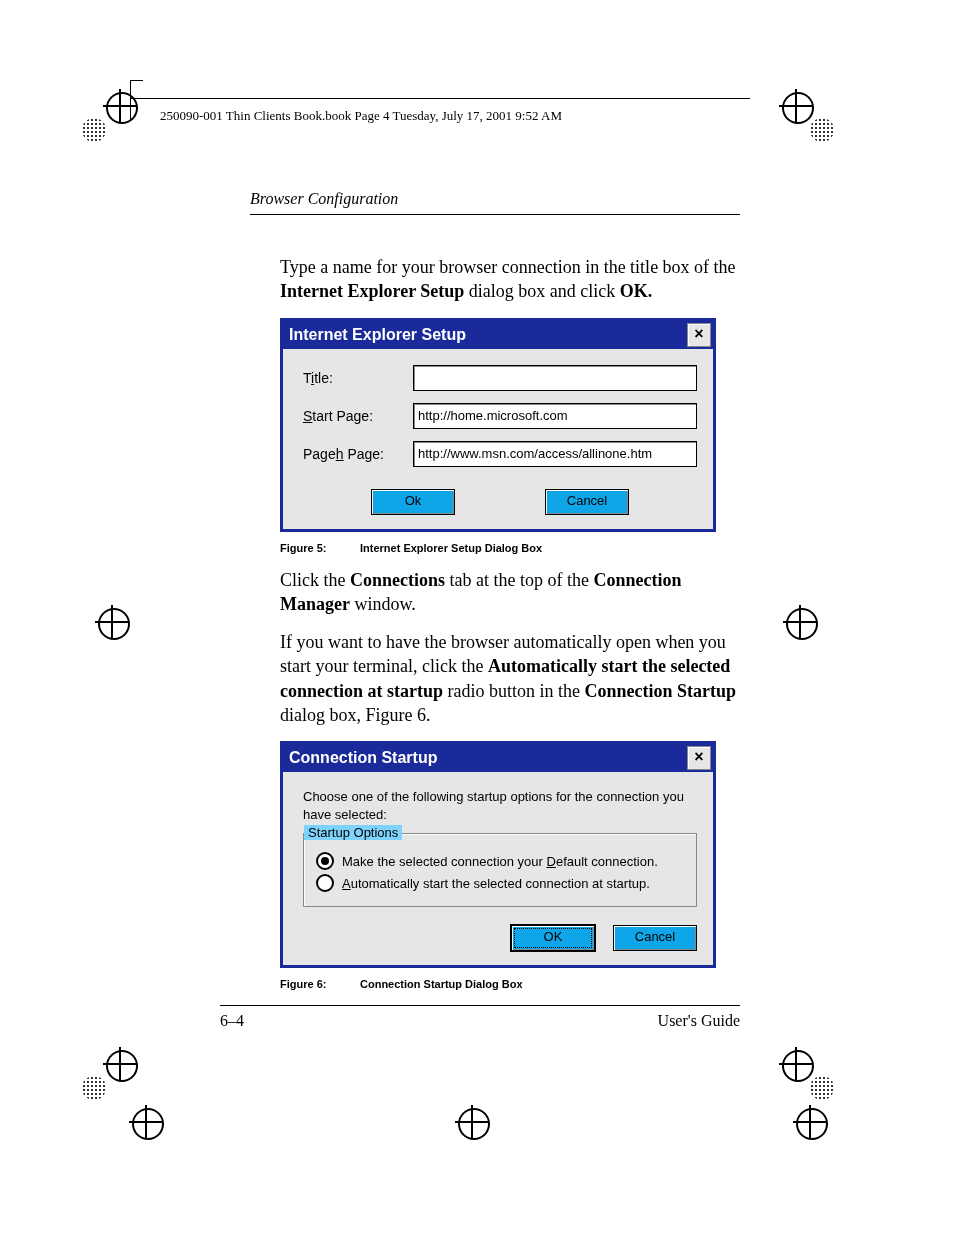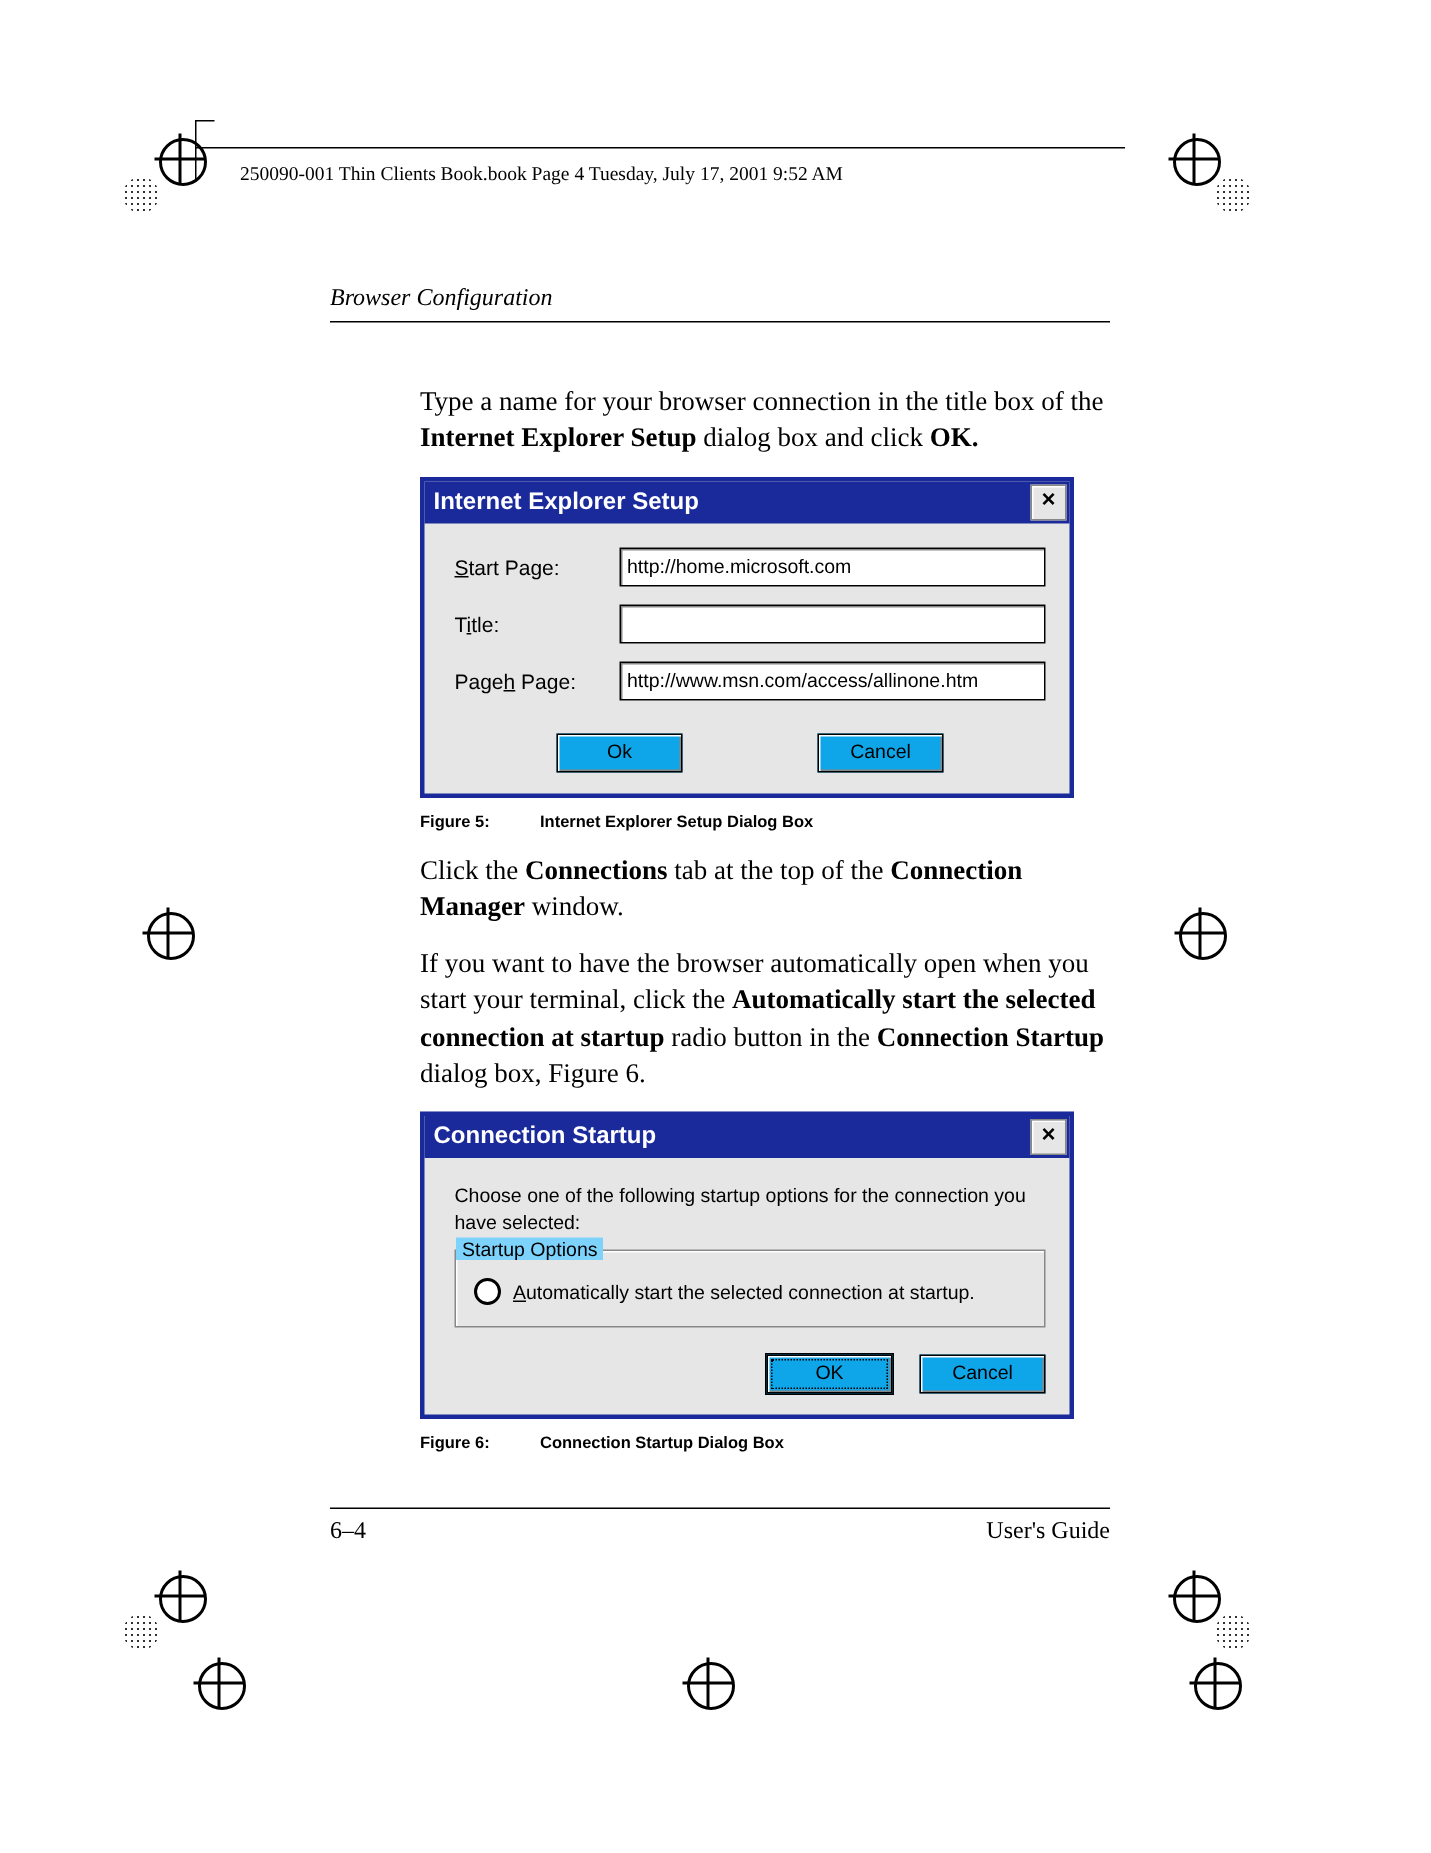--- a/index.html
+++ b/index.html
@@ -33,20 +33,21 @@
     width: 620px;
     height: 28px;
     border-top: 1px solid #000;
   }
   .section-header {
     font-style: italic;
     font-size: 16px;
     padding-bottom: 6px;
     border-bottom: 1px solid #000;
     margin-bottom: 40px;
+    margin-left: 30px;
   }
   .body-text {
     font-size: 18px;
     line-height: 1.35;
     margin: 8px 0 14px 60px;
   }
   .body-text b { font-weight: bold; }
   .figure-caption {
     font-family: Arial, Helvetica, sans-serif;
     font-weight: bold;
@@ -242,26 +243,26 @@
     <span>Type a name for your browser connection in the title box of the </span><b>Internet Explorer Setup</b><span> dialog box and click </span><b>OK.</b>
   </p>
 
   <div class="dialog">
     <div class="titlebar">
       <span class="title-text">Internet Explorer Setup</span>
       <div class="closebtn">×</div>
     </div>
     <div class="dlg-body">
       <div class="form-row">
+        <div class="lbl"><span>T</span><span class="u">i</span><span>tle:</span></div>
+        <div class="txtbox"></div>
+      </div>
+      <div class="form-row">
         <div class="lbl"><span class="u">S</span><span>tart Page:</span></div>
         <div class="txtbox">http://home.microsoft.com</div>
-      </div>
-      <div class="form-row">
-        <div class="lbl"><span>T</span><span class="u">i</span><span>tle:</span></div>
-        <div class="txtbox"></div>
       </div>
       <div class="form-row">
         <div class="lbl"><span>Page</span><span class="u">h</span><span> Page:</span></div>
         <div class="txtbox">http://www.msn.com/access/allinone.htm</div>
       </div>
       <div class="dlg-buttons">
         <div class="winbtn">Ok</div>
         <div class="winbtn">Cancel</div>
       </div>
     </div>
@@ -282,20 +283,26 @@
   <div class="dialog">
     <div class="titlebar">
       <span class="title-text">Connection Startup</span>
       <div class="closebtn">×</div>
     </div>
     <div class="dlg-body">
       <p class="dlg-instr">Choose one of the following startup options for the connection you have selected:</p>
       <div class="groupbox">
         <div class="group-legend">Startup Options</div>
         <div class="radio-row">
+          <span class="radio-outer">
+              <span class="radio-inner"></span>
+            </span>
+          <span><span>Make the selected connection your </span><span class="u">D</span><span>efault connection.</span></span>
+        </div>
+        <div class="radio-row">
           <span class="radio-outer"></span>
           <span><span class="u">A</span><span>utomatically start the selected connection at startup.</span></span>
         </div>
       </div>
       <div class="dlg-buttons tight">
         <div class="winbtn default">OK</div>
         <div class="winbtn">Cancel</div>
       </div>
     </div>
   </div>

